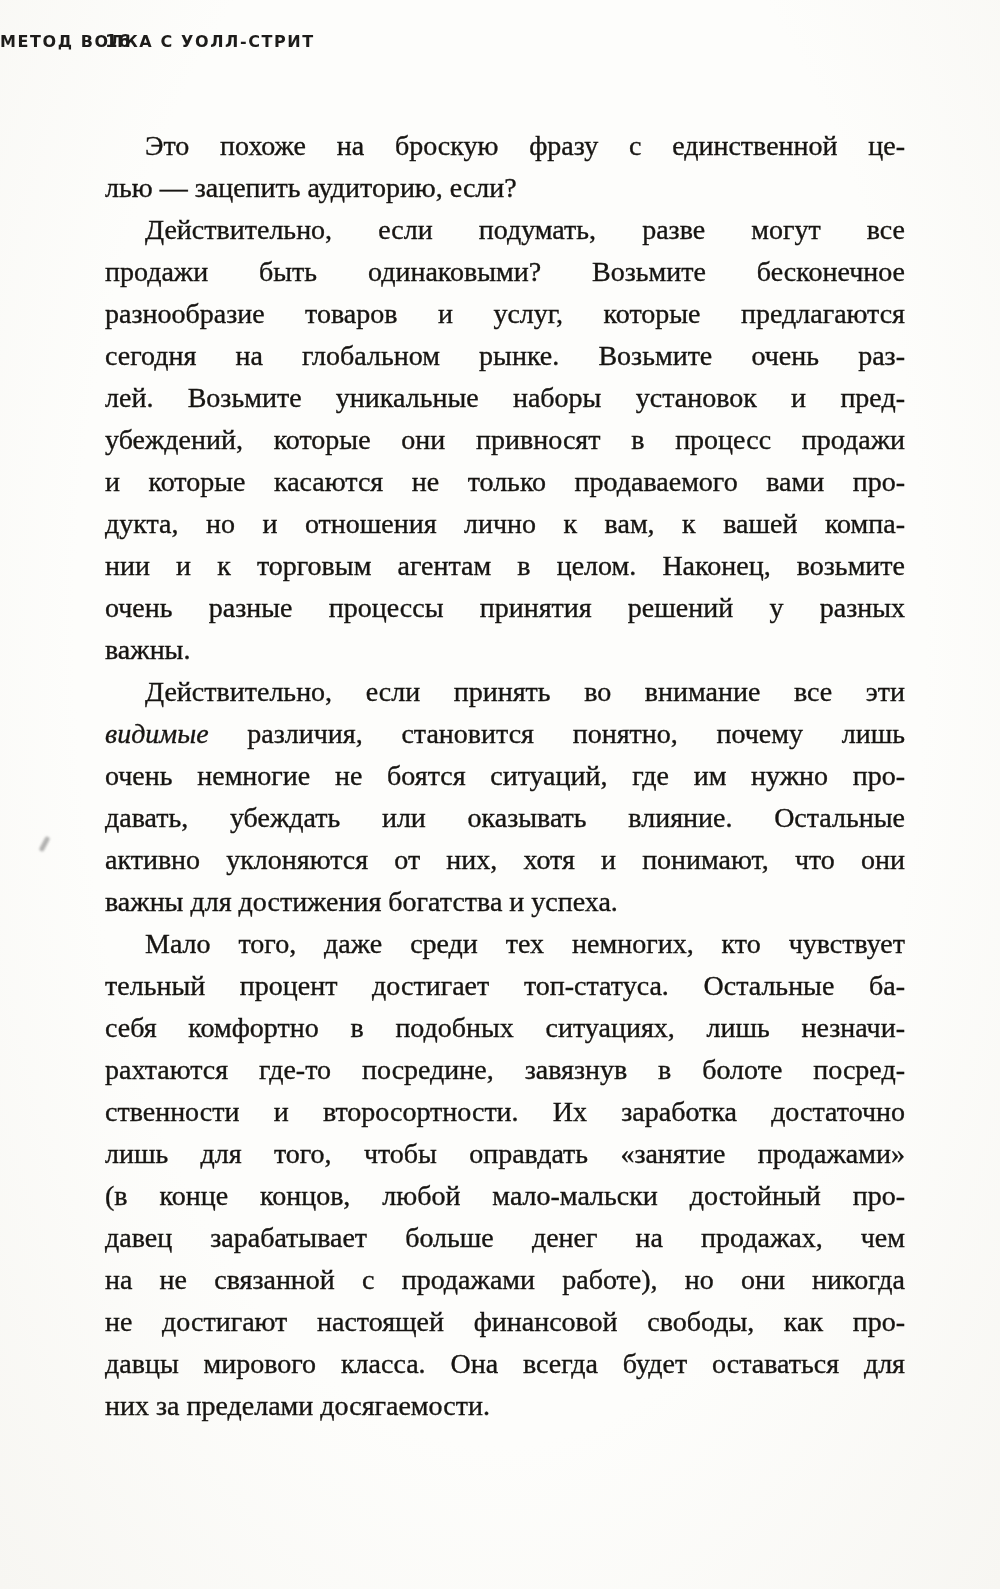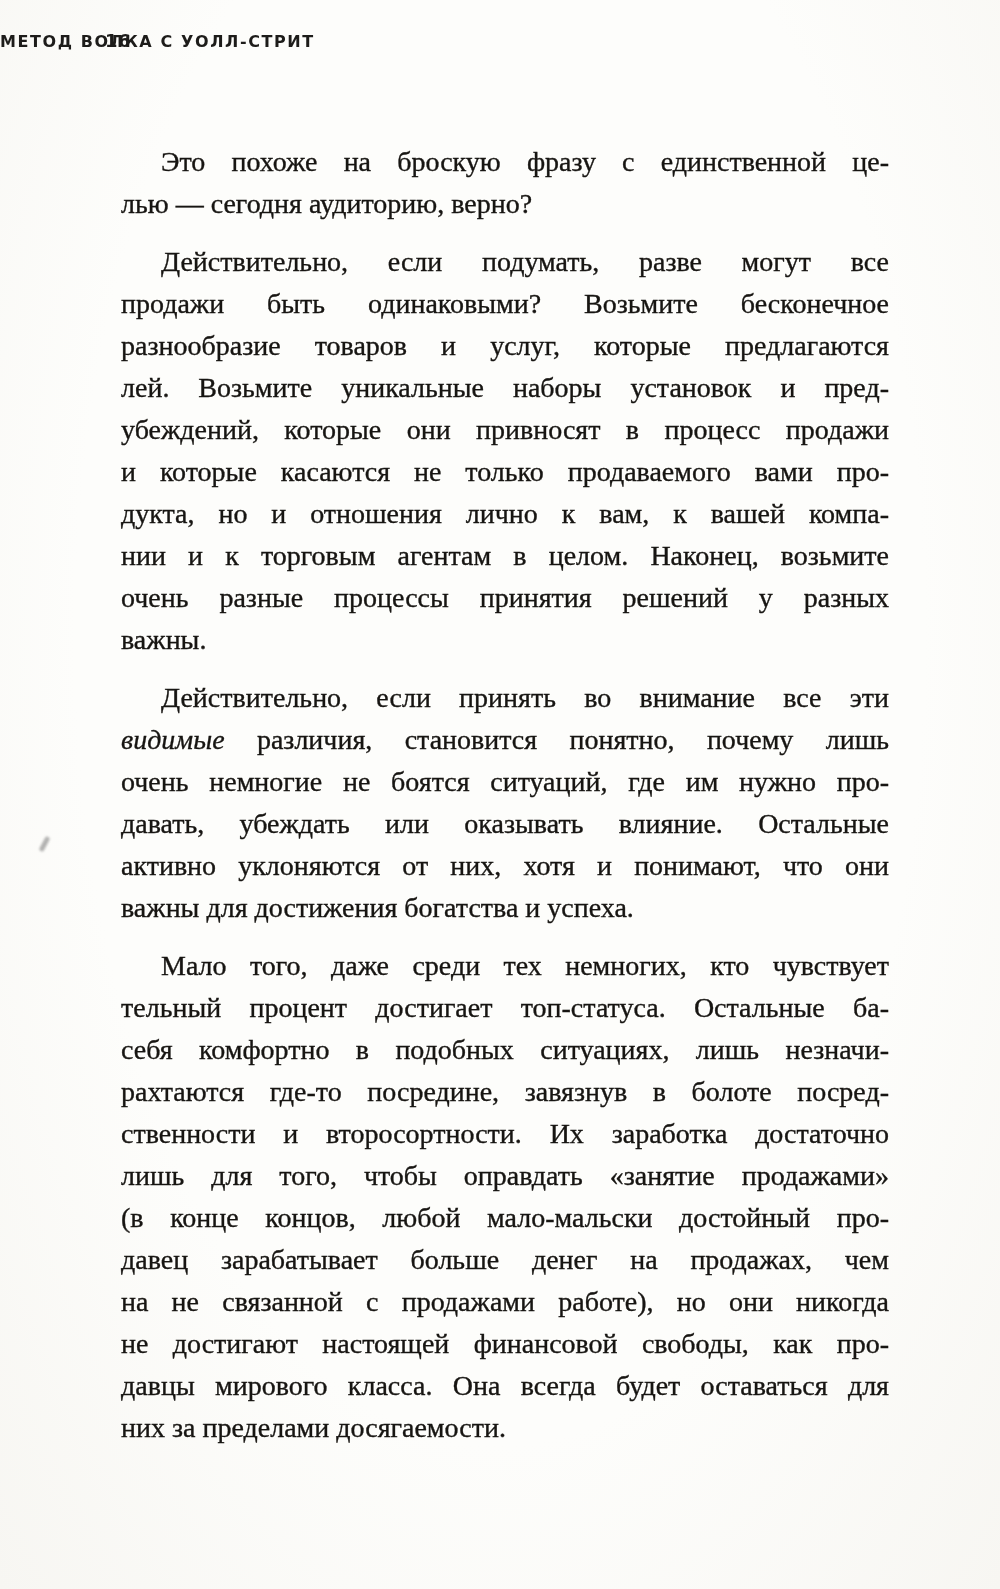--- a/index.html
+++ b/index.html
@@ -45,21 +45,21 @@
   .text-block {
     position: absolute;
     left: 105px;
     top: 125px;
     width: 800px;
     font-size: 28px;
     line-height: 42px;
     -webkit-text-stroke: 0.35px #171512;
   }
   .paragraph {
-    margin: 16px;
+    margin: 0;
   }
   .line {
     text-align: justify;
     text-align-last: justify;
   }
   .line.first {
     padding-left: 40px;
   }
   .line.last {
     text-align-last: left;
@@ -86,26 +86,27 @@
   <div class="page-header">
     <span class="page-number">16</span>
     <span class="running-head">МЕТОД ВОЛКА С УОЛЛ-СТРИТ</span>
   </div>
 
   <div class="scan-artifact"></div>
 
   <div class="text-block">
       <div class="paragraph">
         <div class="line first"><span>Это похоже на броскую фразу с единственной це-</span></div>
-        <div class="line last"><span>лью — сегодня аудиторию, верно?</span></div>
+        <div class="line last"><span>лью — зацепить аудиторию, если?</span></div>
       </div>
       <div class="paragraph">
         <div class="line first"><span>Действительно, если подумать, разве могут все</span></div>
         <div class="line"><span>продажи быть одинаковыми? Возьмите бесконечное</span></div>
         <div class="line"><span>разнообразие товаров и услуг, которые предлагаются</span></div>
+        <div class="line"><span>сегодня на глобальном рынке. Возьмите очень раз-</span></div>
         <div class="line"><span>лей. Возьмите уникальные наборы установок и пред-</span></div>
         <div class="line"><span>убеждений, которые они привносят в процесс продажи</span></div>
         <div class="line"><span>и которые касаются не только продаваемого вами про-</span></div>
         <div class="line"><span>дукта, но и отношения лично к вам, к вашей компа-</span></div>
         <div class="line"><span>нии и к торговым агентам в целом. Наконец, возьмите</span></div>
         <div class="line"><span>очень разные процессы принятия решений у разных</span></div>
         <div class="line last"><span>важны.</span></div>
       </div>
       <div class="paragraph">
         <div class="line first"><span>Действительно, если принять во внимание все эти</span></div>

